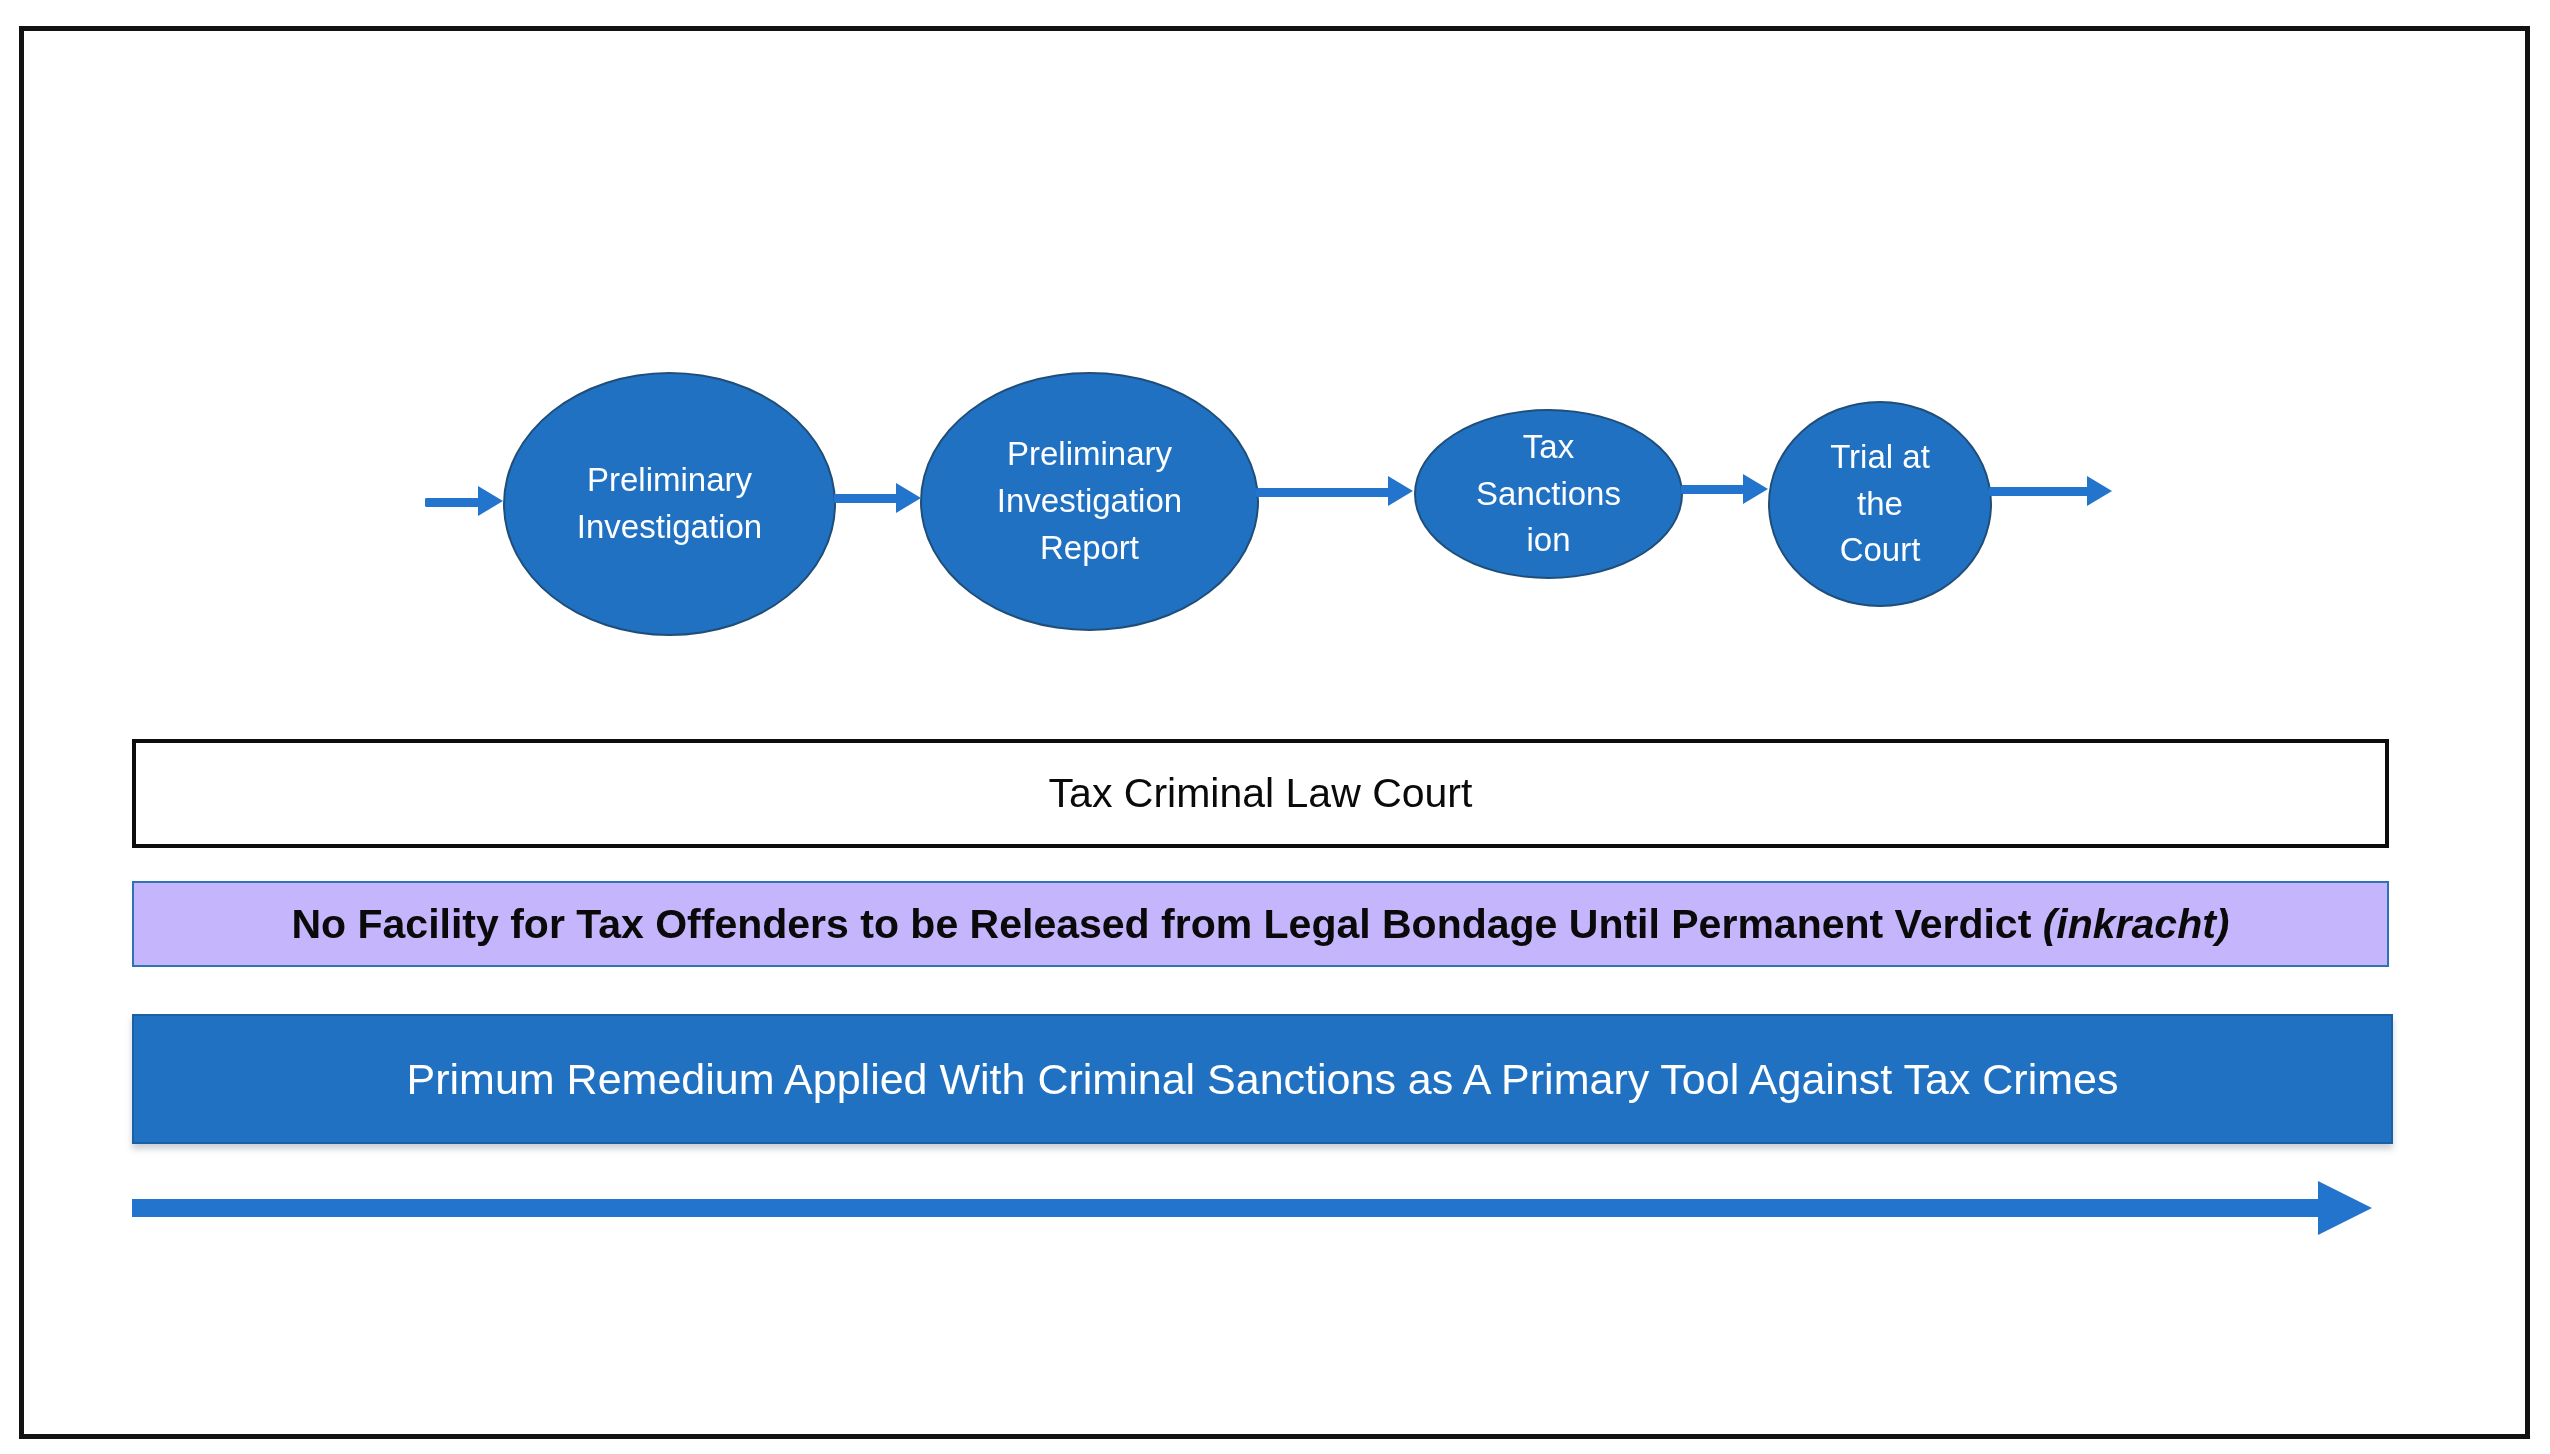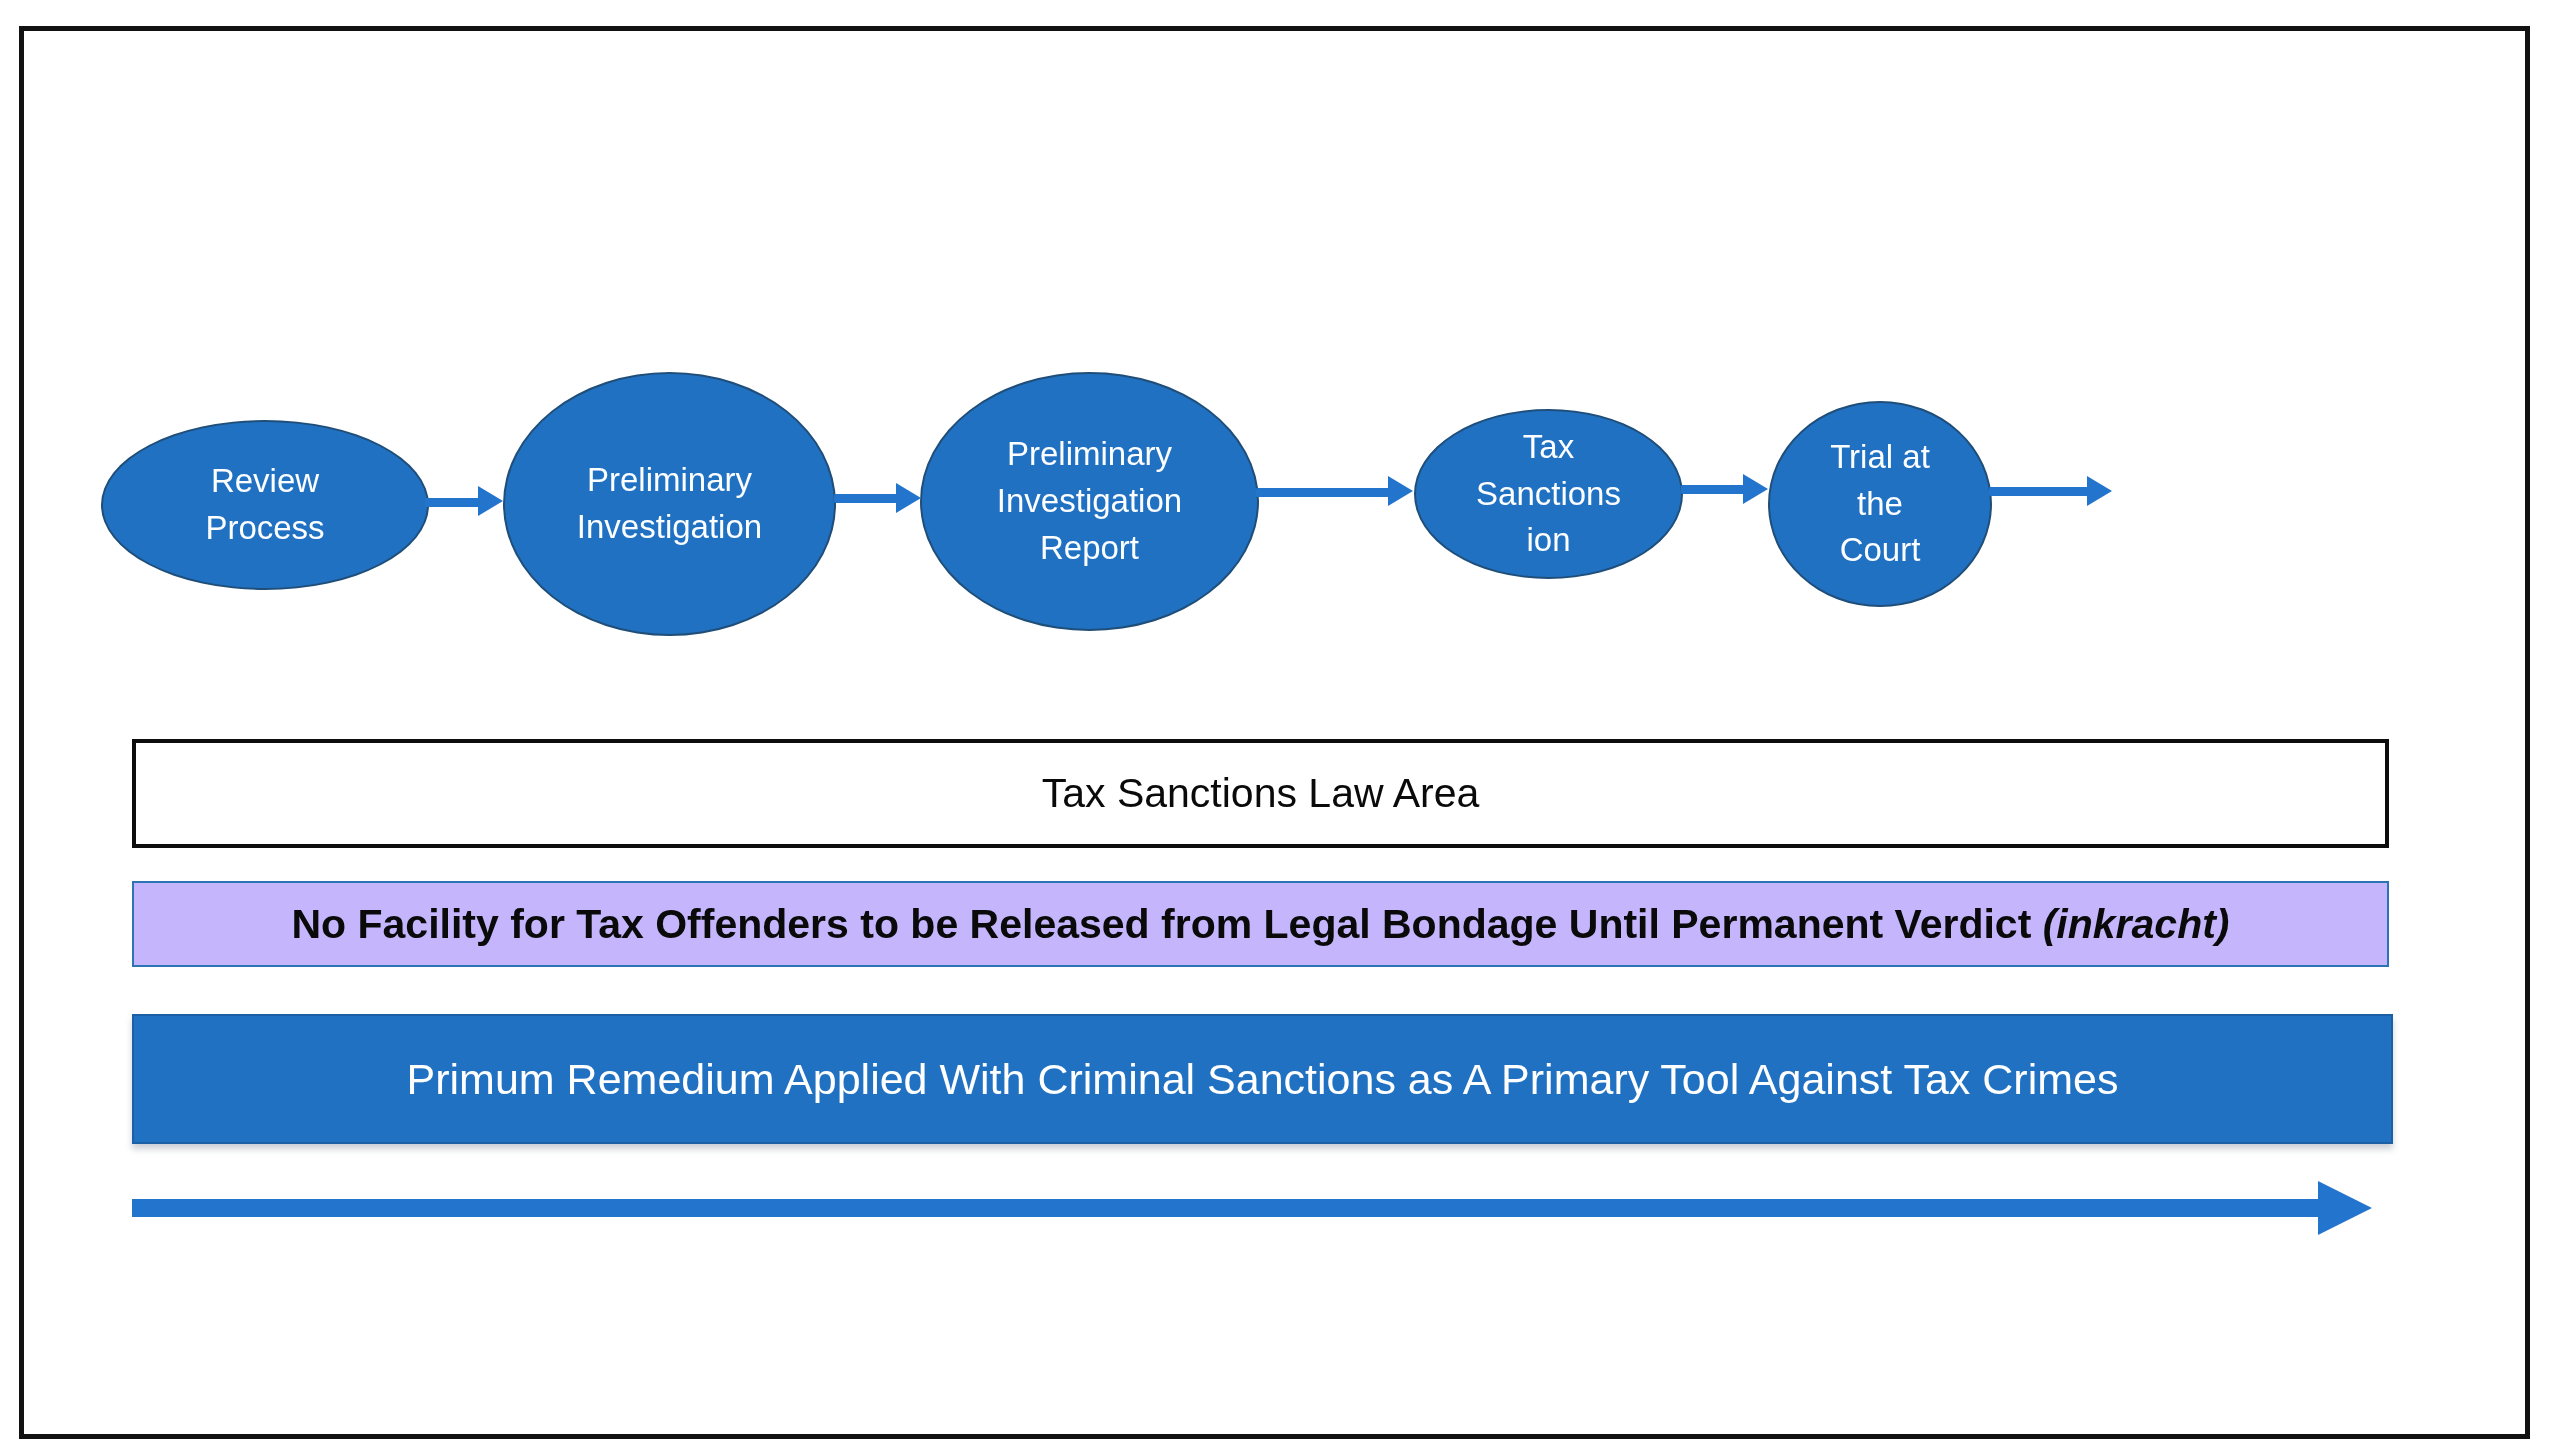--- a/index.html
+++ b/index.html
@@ -64,24 +64,20 @@
     border-top:27px solid transparent;border-bottom:27px solid transparent;
     border-left:54px solid #2274CC;}
 </style>
 </head>
 <body>
 
 <div class="canvas">
 
   <div class="frame"></div>
 
-  <div class="node e1">
-    <span class="lbl">Review
-Process</span>
-  </div>
   <div class="node e2">
     <span class="lbl">Preliminary
 Investigation</span>
   </div>
   <div class="node e3">
     <span class="lbl">Preliminary
 Investigation
 Report</span>
   </div>
   <div class="node e4">
@@ -100,21 +96,21 @@
   <div class="shaft c2s"></div>
   <div class="head  c2h"></div>
   <div class="shaft c3s"></div>
   <div class="head  c3h"></div>
   <div class="shaft c4s"></div>
   <div class="head  c4h"></div>
   <div class="shaft c5s"></div>
   <div class="head  c5h"></div>
 
   <div class="band band-black">
-    <span>Tax Sanctions Law Area</span>
+    <span>Tax Criminal Law Court</span>
   </div>
 
   <div class="band band-blue-outline">
     <span><span>No Facility for Tax Offenders to be Released from Legal Bondage Until Permanent Verdict </span><span class="it">(inkracht)</span></span>
   </div>
 
   <div class="band band-blue-fill">
     <span>Primum Remedium Applied With Criminal Sanctions as A Primary Tool Against Tax Crimes</span>
   </div>
 

